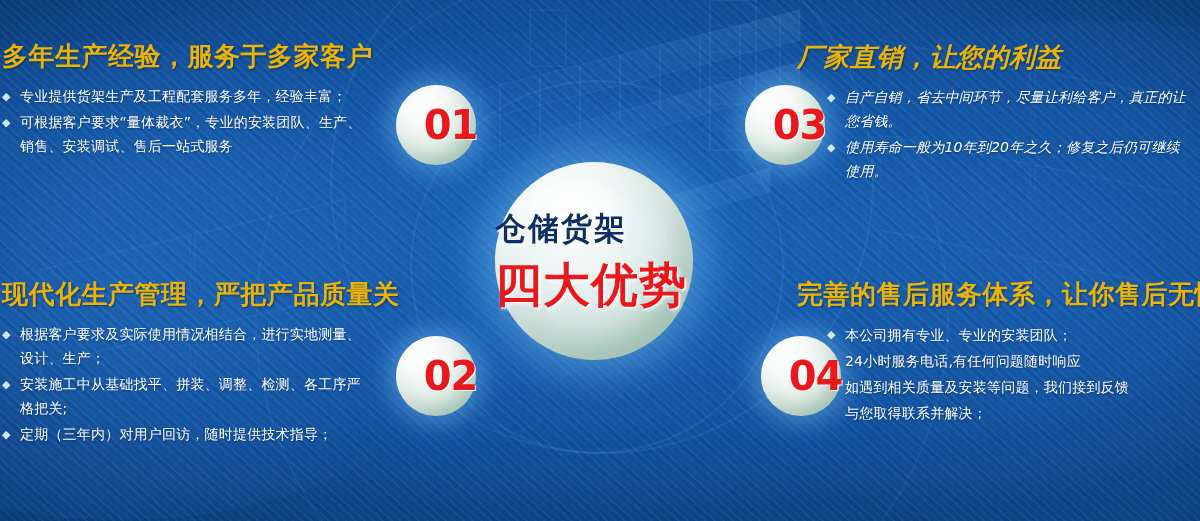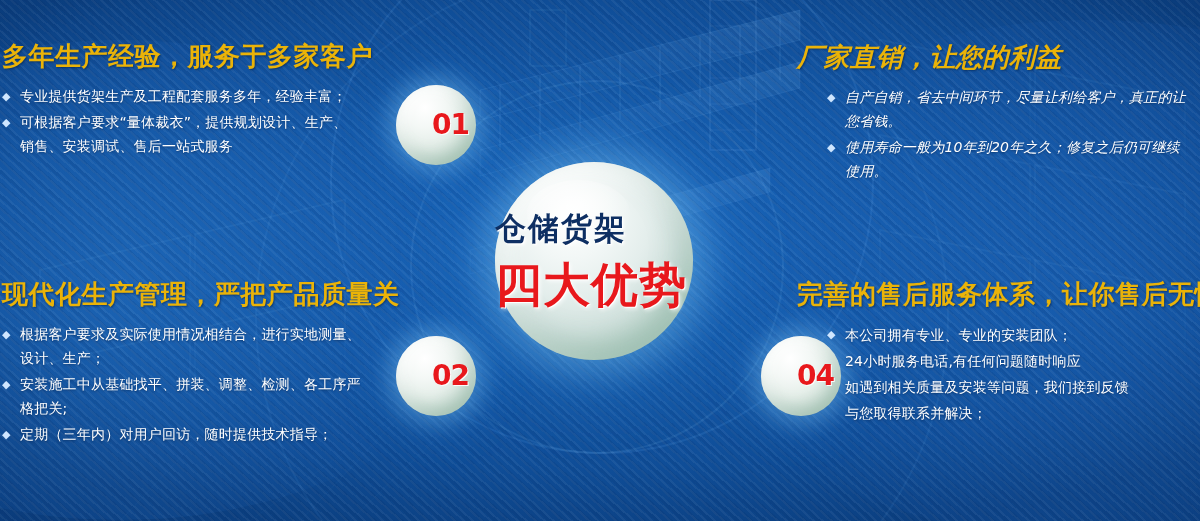--- a/index.html
+++ b/index.html
@@ -142,21 +142,21 @@
     box-shadow:
       0 0 20px 9px rgba(140,210,255,0.30),
       0 0 44px 16px rgba(55,140,225,0.20),
       inset -6px -8px 16px rgba(90,140,120,0.32),
       inset 5px 6px 14px rgba(255,255,255,0.85);
     display: flex;
     align-items: center;
     justify-content: center;
   }
   .badge-num {
-    font-size: 28px;
+    font-size: 40px;
     font-weight: bold;
     color: #e8181c;
     letter-spacing: -1px;
     line-height: 1;
     text-shadow: 1px 1px 0 rgba(255,255,255,0.9);
     margin-left: 29px;
   }
   .badge.b1 { left: 396px; top: 85px; }
   .badge.b2 { left: 396px; top: 336px; }
   .badge.b3 { left: 745px; top: 85px; }
@@ -297,37 +297,40 @@
     <div class="sphere-line1">仓储货架</div>
     <div class="sphere-line2">四大优势</div>
   </div>
 
   <div class="badge b1">
     <span class="badge-num">01</span>
   </div>
   <div class="badge b2">
     <span class="badge-num">02</span>
   </div>
+  <div class="badge b3">
+    <span class="badge-num">03</span>
+  </div>
   <div class="badge b4">
     <span class="badge-num">04</span>
   </div>
 
   <div class="block" id="block-1">
     <div class="block-heading">多年生产经验，服务于多家客户</div>
     <div class="bullets">
         <div class="bullet-row">
           <span class="bullet-mark">◆</span>
           <span class="bullet-text">
             <span class="ln">专业提供货架生产及工程配套服务多年，经验丰富；</span>
           </span>
         </div>
         <div class="bullet-row">
           <span class="bullet-mark">◆</span>
           <span class="bullet-text">
-            <span class="ln">可根据客户要求“量体裁衣”，提供规划设计、生产、</span>
+            <span class="ln">可根据客户要求“量体裁衣”，专业的安装团队、生产、</span>
             <span class="ln">销售、安装调试、售后一站式服务</span>
           </span>
         </div>
       </div>
   </div>
 
   <div class="block" id="block-2">
     <div class="block-heading">现代化生产管理，严把产品质量关</div>
     <div class="bullets">
         <div class="bullet-row">

